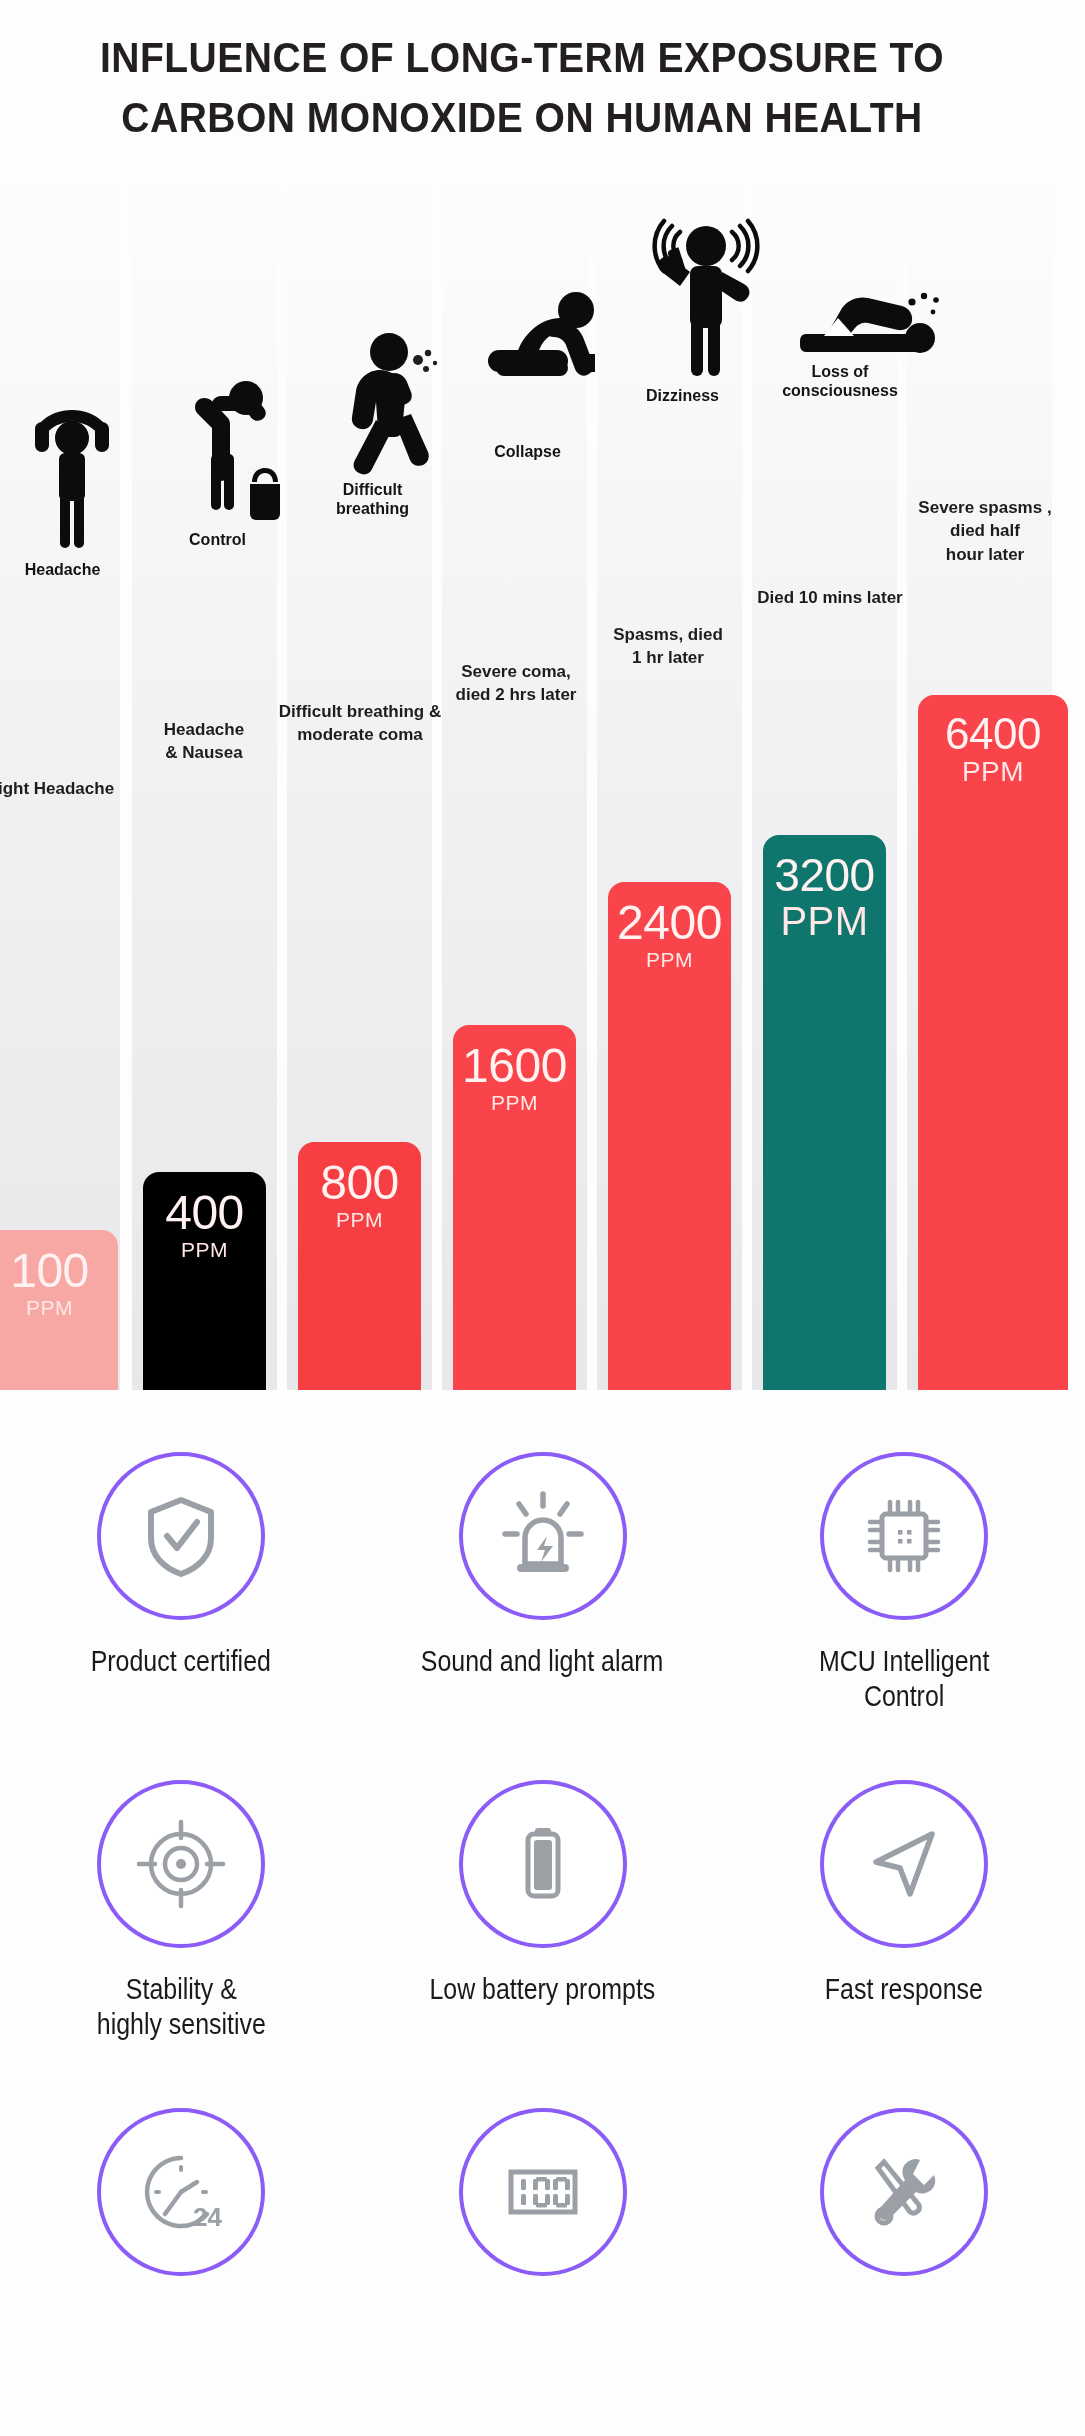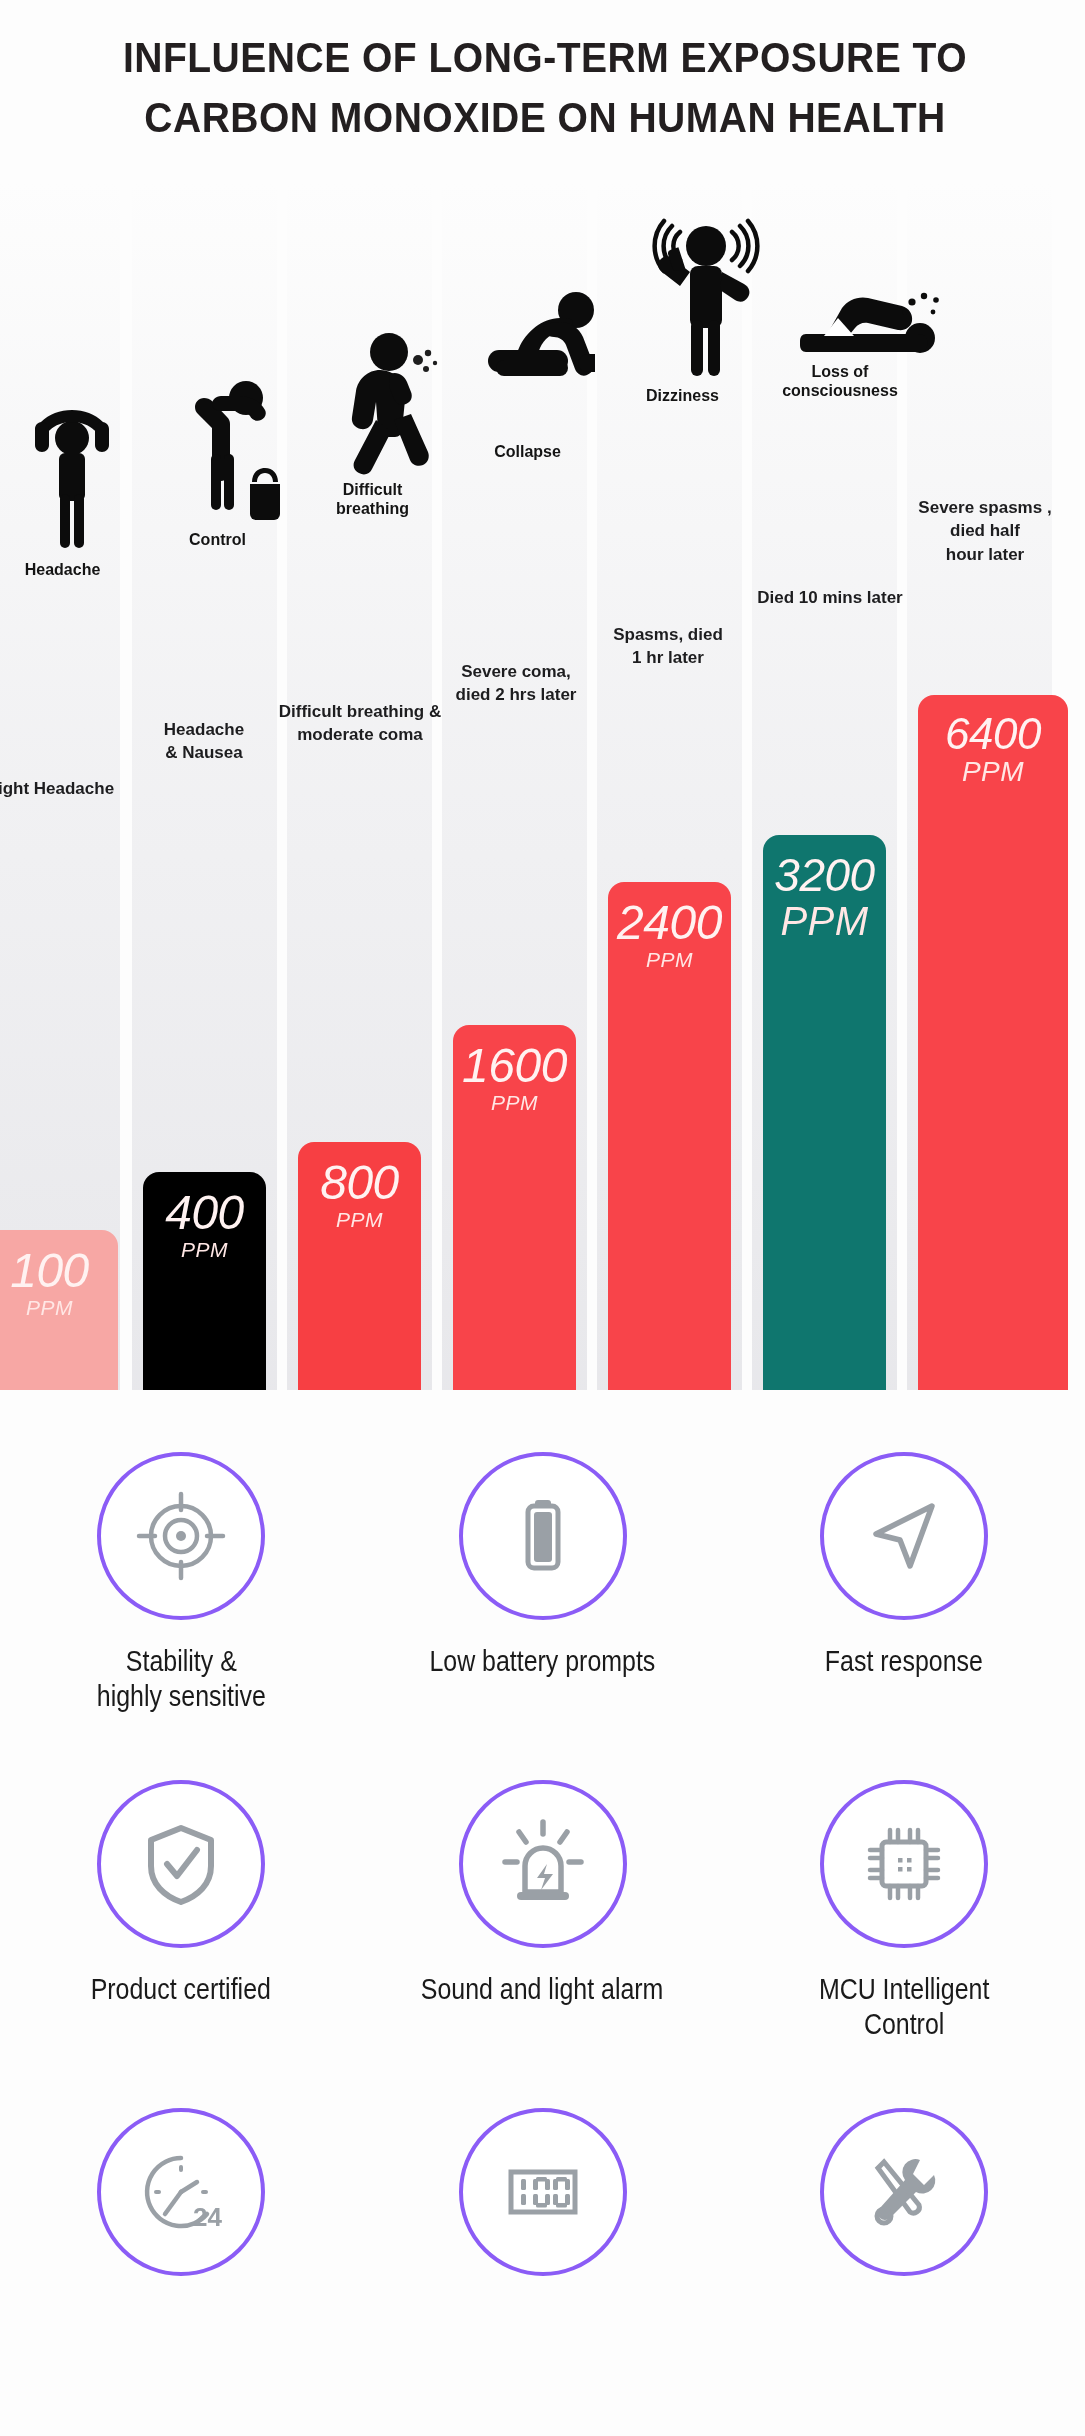--- a/index.html
+++ b/index.html
@@ -18,21 +18,20 @@
     overflow: hidden;
   }
 
   
   #title-block {
     position: absolute;
     top: 28px;
     left: 0;
     width: 1044px;
     text-align: center;
-    margin-left: 23px;
   }
   .title-line {
     font-family: "Liberation Sans", sans-serif;
     font-weight: bold;
     font-size: 42px;
     letter-spacing: 0.5px;
     line-height: 1.42;
     color: #231f20;
     transform: scaleX(0.93);
     transform-origin: center;
@@ -53,21 +52,20 @@
     width: 145px;
     background: linear-gradient(to bottom, rgba(255,255,255,0) 0%, rgba(233,233,236,0.55) 45%, rgba(228,228,232,0.85) 100%);
   }
   .bar {
     position: absolute;
     bottom: 0;
     width: 123px;
     border-radius: 16px 16px 0 0;
     text-align: center;
     color: #ffffff;
-    font-style: italic;
   }
   .bar-value {
     display: block;
     font-size: 48px;
     font-weight: 400;
     line-height: 1.05;
     color: #fff2f1;
     margin-top: 16px;
     letter-spacing: -0.5px;
   }
@@ -316,20 +314,72 @@
       <span class="bar-unit" style="font-size:28px;">PPM</span>
     </div>
   </div>
 
   <div id="features">
 
     <div class="feat-row">
       <div class="feat-cell">
         <div class="feat-circle">
           <svg width="92" height="92" viewBox="0 0 92 92">
+            <path d="M46 10 L76 22 v26 c0 18-13 30-30 36 C29 78 16 66 16 48 V22 Z" fill="none" stroke="#9aa0a6" stroke-width="6" stroke-linejoin="round"></path>
+            <path d="M32 46 L42 58 L62 32" fill="none" stroke="#9aa0a6" stroke-width="6" stroke-linecap="round" stroke-linejoin="round"></path>
+          </svg>
+        </div>
+        <div class="feat-label">Product certified</div>
+      </div>
+
+      <div class="feat-cell">
+        <div class="feat-circle">
+          <svg width="96" height="96" viewBox="0 0 96 96">
+            <g stroke="#9aa0a6" stroke-width="5.5" stroke-linecap="round" fill="none">
+              <path d="M48 6 V18"></path>
+              <path d="M24 16 L31 26"></path>
+              <path d="M72 16 L65 26"></path>
+              <path d="M10 46 H22"></path>
+              <path d="M86 46 H74"></path>
+            </g>
+            <path d="M30 76 V50 a18 18 0 0 1 36 0 V76 Z" fill="none" stroke="#9aa0a6" stroke-width="5.5" stroke-linejoin="round"></path>
+            <rect x="22" y="76" width="52" height="8" rx="4" fill="#9aa0a6"></rect>
+            <path d="M52 48 L42 62 H50 L46 74 L58 58 H49 Z" fill="#9aa0a6"></path>
+          </svg>
+        </div>
+        <div class="feat-label">Sound and light alarm</div>
+      </div>
+
+      <div class="feat-cell">
+        <div class="feat-circle">
+          <svg width="92" height="92" viewBox="0 0 92 92">
+            <rect x="24" y="24" width="44" height="44" rx="4" fill="none" stroke="#9aa0a6" stroke-width="5"></rect>
+            <g stroke="#9aa0a6" stroke-width="4.5" stroke-linecap="round">
+              <path d="M32 24V12M40 24V12M52 24V12M60 24V12"></path>
+              <path d="M32 68V80M40 68V80M52 68V80M60 68V80"></path>
+              <path d="M24 32H12M24 40H12M24 52H12M24 60H12"></path>
+              <path d="M68 32H80M68 40H80M68 52H80M68 60H80"></path>
+            </g>
+            <g fill="#9aa0a6">
+              <rect x="40" y="40" width="4.5" height="4.5"></rect>
+              <rect x="49" y="40" width="4.5" height="4.5"></rect>
+              <rect x="40" y="49" width="4.5" height="4.5"></rect>
+              <rect x="49" y="49" width="4.5" height="4.5"></rect>
+            </g>
+          </svg>
+        </div>
+        <div class="feat-label">MCU Intelligent
+Control</div>
+      </div>
+    </div>
+
+    <div class="feat-row">
+      <div class="feat-cell">
+        <div class="feat-circle">
+          <svg width="92" height="92" viewBox="0 0 92 92">
             <circle cx="46" cy="46" r="30" fill="none" stroke="#9aa0a6" stroke-width="4.5"></circle>
             <circle cx="46" cy="46" r="16" fill="none" stroke="#9aa0a6" stroke-width="4.5"></circle>
             <circle cx="46" cy="46" r="5" fill="#9aa0a6"></circle>
             <g stroke="#9aa0a6" stroke-width="4.5" stroke-linecap="round">
               <path d="M46 4V20"></path>
                 <path d="M46 72V88"></path>
               <path d="M4 46H20"></path>
                 <path d="M72 46H88"></path>
             </g>
           </svg>
@@ -349,72 +399,20 @@
         <div class="feat-label">Low battery prompts</div>
       </div>
 
       <div class="feat-cell">
         <div class="feat-circle">
           <svg width="92" height="92" viewBox="0 0 92 92">
             <path d="M74 16 L18 44 L42 50 L52 76 Z" fill="none" stroke="#9aa0a6" stroke-width="5.5" stroke-linejoin="round"></path>
           </svg>
         </div>
         <div class="feat-label">Fast response</div>
-      </div>
-    </div>
-
-    <div class="feat-row">
-      <div class="feat-cell">
-        <div class="feat-circle">
-          <svg width="92" height="92" viewBox="0 0 92 92">
-            <path d="M46 10 L76 22 v26 c0 18-13 30-30 36 C29 78 16 66 16 48 V22 Z" fill="none" stroke="#9aa0a6" stroke-width="6" stroke-linejoin="round"></path>
-            <path d="M32 46 L42 58 L62 32" fill="none" stroke="#9aa0a6" stroke-width="6" stroke-linecap="round" stroke-linejoin="round"></path>
-          </svg>
-        </div>
-        <div class="feat-label">Product certified</div>
-      </div>
-
-      <div class="feat-cell">
-        <div class="feat-circle">
-          <svg width="96" height="96" viewBox="0 0 96 96">
-            <g stroke="#9aa0a6" stroke-width="5.5" stroke-linecap="round" fill="none">
-              <path d="M48 6 V18"></path>
-              <path d="M24 16 L31 26"></path>
-              <path d="M72 16 L65 26"></path>
-              <path d="M10 46 H22"></path>
-              <path d="M86 46 H74"></path>
-            </g>
-            <path d="M30 76 V50 a18 18 0 0 1 36 0 V76 Z" fill="none" stroke="#9aa0a6" stroke-width="5.5" stroke-linejoin="round"></path>
-            <rect x="22" y="76" width="52" height="8" rx="4" fill="#9aa0a6"></rect>
-            <path d="M52 48 L42 62 H50 L46 74 L58 58 H49 Z" fill="#9aa0a6"></path>
-          </svg>
-        </div>
-        <div class="feat-label">Sound and light alarm</div>
-      </div>
-
-      <div class="feat-cell">
-        <div class="feat-circle">
-          <svg width="92" height="92" viewBox="0 0 92 92">
-            <rect x="24" y="24" width="44" height="44" rx="4" fill="none" stroke="#9aa0a6" stroke-width="5"></rect>
-            <g stroke="#9aa0a6" stroke-width="4.5" stroke-linecap="round">
-              <path d="M32 24V12M40 24V12M52 24V12M60 24V12"></path>
-              <path d="M32 68V80M40 68V80M52 68V80M60 68V80"></path>
-              <path d="M24 32H12M24 40H12M24 52H12M24 60H12"></path>
-              <path d="M68 32H80M68 40H80M68 52H80M68 60H80"></path>
-            </g>
-            <g fill="#9aa0a6">
-              <rect x="40" y="40" width="4.5" height="4.5"></rect>
-              <rect x="49" y="40" width="4.5" height="4.5"></rect>
-              <rect x="40" y="49" width="4.5" height="4.5"></rect>
-              <rect x="49" y="49" width="4.5" height="4.5"></rect>
-            </g>
-          </svg>
-        </div>
-        <div class="feat-label">MCU Intelligent
-Control</div>
       </div>
     </div>
 
     <div class="feat-row">
       <div class="feat-cell">
         <div class="feat-circle">
           <svg width="92" height="92" viewBox="0 0 92 92">
             <path d="M46 12 a34 34 0 1 0 26 56" fill="none" stroke="#9aa0a6" stroke-width="4.5" stroke-linecap="round"></path>
             <g fill="#9aa0a6">
               <rect x="44" y="19" width="4" height="7" rx="2"></rect>

